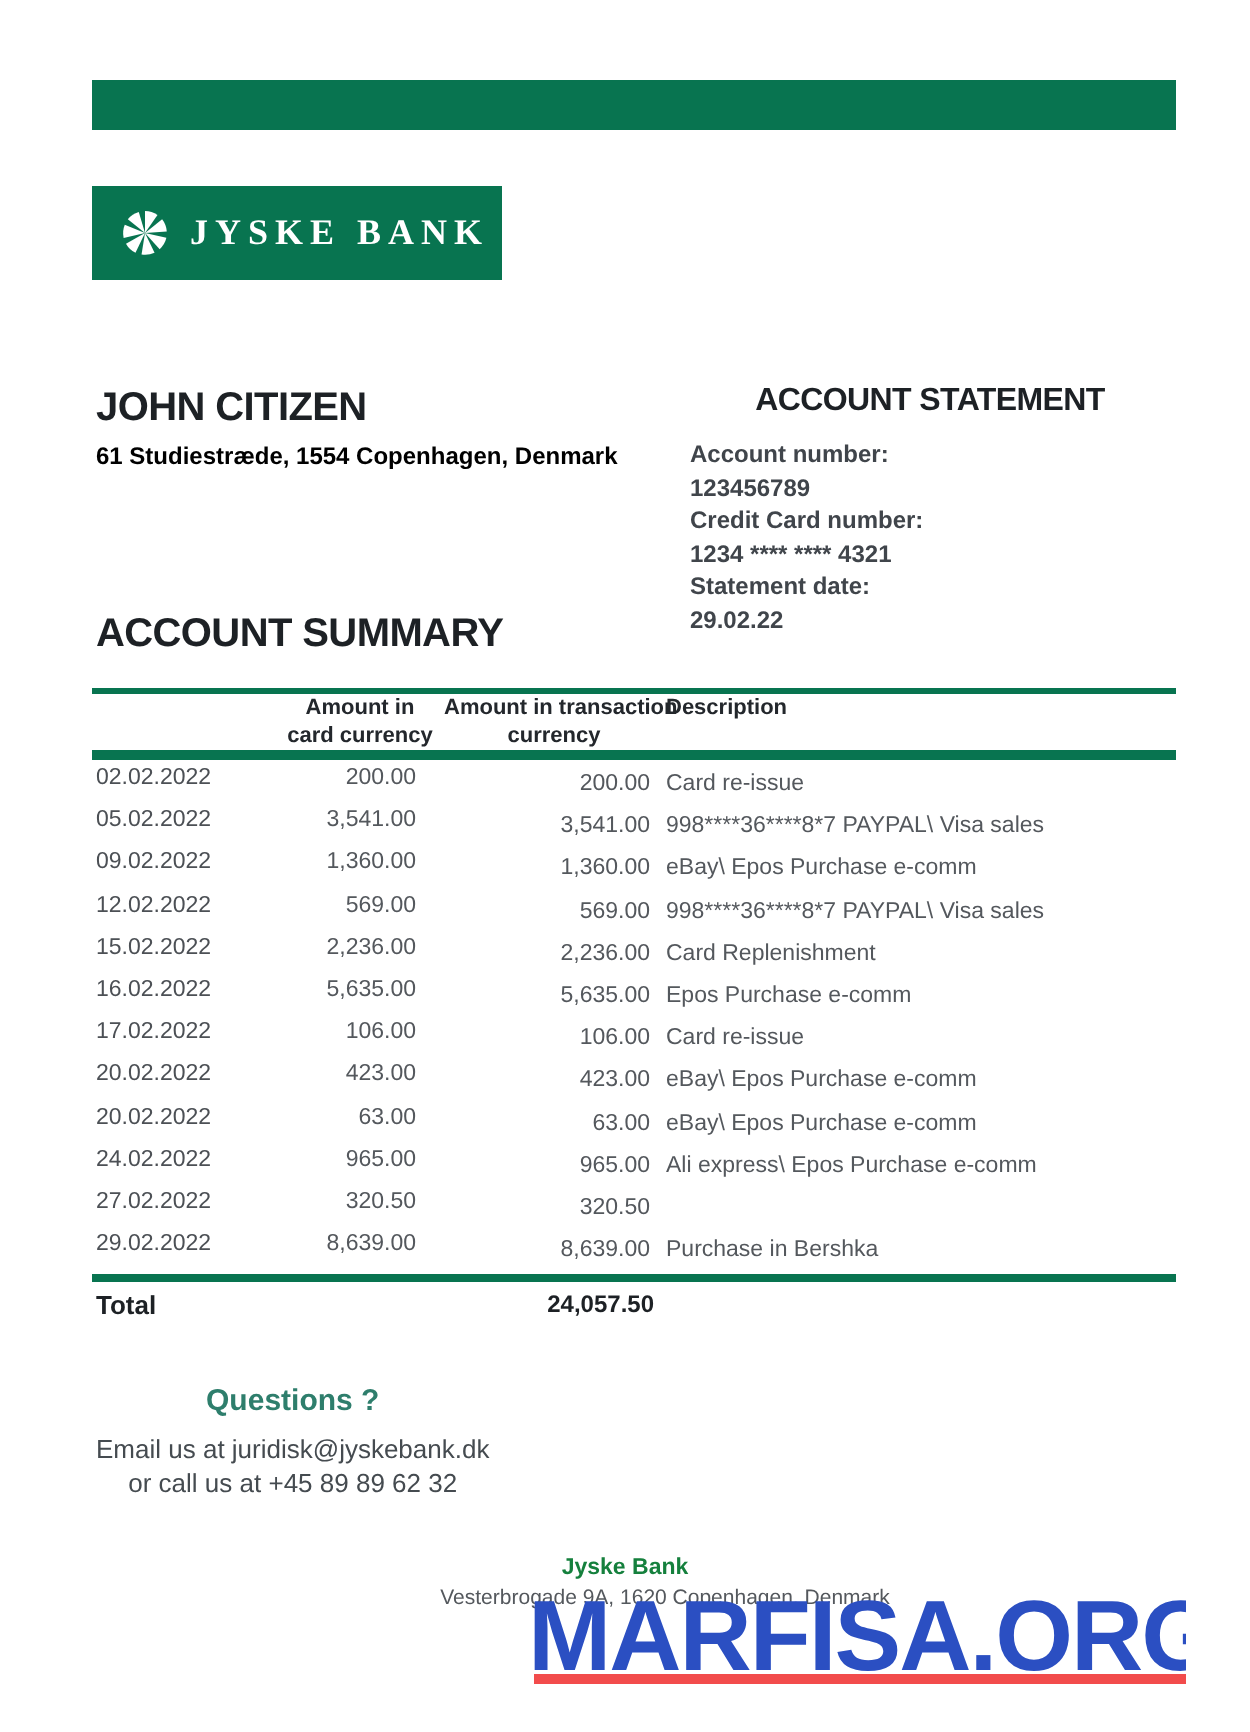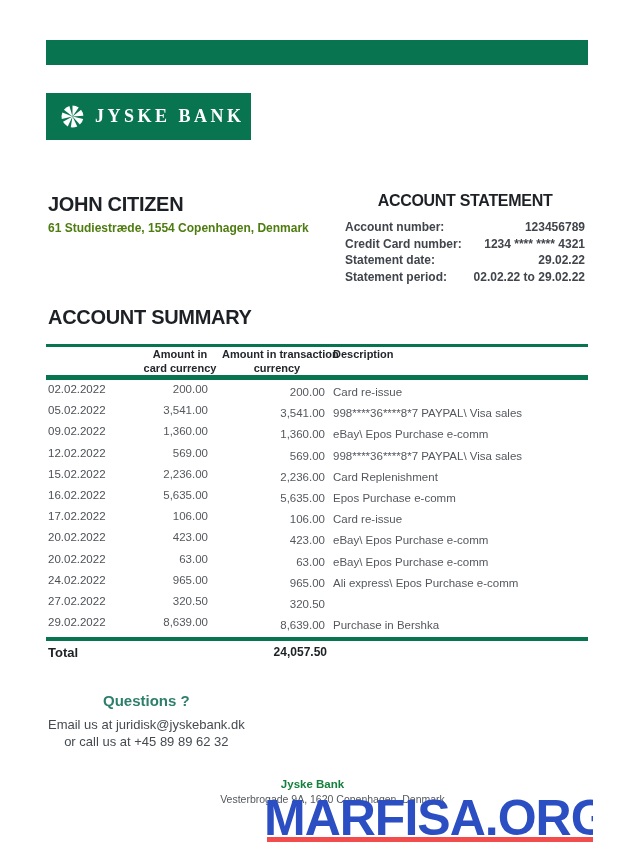--- a/index.html
+++ b/index.html
@@ -14,28 +14,28 @@
   
   .logo { position:absolute; left:46px; top:93px; width:205px; height:47px; background:#087450;
           display:flex; align-items:center; gap:9px; padding-left:13px; box-sizing:border-box; }
   .logo svg { width:27px; height:27px; flex:0 0 auto; }
   .logo .brand { color:#ffffff; font-family:"Liberation Serif", serif; font-weight:bold;
                  font-size:18px; letter-spacing:3.5px; white-space:nowrap; }
 
   
   .customer { position:absolute; left:48px; top:193px; }
   .customer .name { font-size:20px; font-weight:bold; color:#1d2125; letter-spacing:-0.3px; }
-  .customer .addr { margin-top:5px; font-size:12px; font-weight:bold; color:#4d7c0f; }
+  .customer .addr { margin-top:5px; font-size:12px; font-weight:bold; color:#000000; }
 
   
   .stmt { position:absolute; left:345px; top:192px; width:240px; }
   .stmt .title { font-size:16px; font-weight:bold; color:#1d2125; text-align:center;
                  letter-spacing:-0.3px; margin-bottom:9px; white-space:nowrap; }
   .stmt .frow { display:flex; justify-content:space-between; font-size:12px; font-weight:bold;
-                color:#40454b; line-height:16.5px; white-space:nowrap; }
+                color:#40454b; line-height:16.5px; white-space:nowrap;flex-direction:column; }
 
   
   .summary-title { position:absolute; left:48px; top:306px; font-size:20px; font-weight:bold;
                    color:#1d2125; letter-spacing:-0.3px; }
 
   
   .rule { position:absolute; left:46px; width:542px; background:#087450; }
   .rule.r1 { top:344px; height:3px; }
   .rule.r2 { top:375px; height:5px; }
   .rule.r3 { top:637px; height:4px; }
@@ -114,24 +114,20 @@
       <span>123456789</span>
     </div>
     <div class="frow">
       <span>Credit Card number:</span>
       <span>1234 **** **** 4321</span>
     </div>
     <div class="frow">
       <span>Statement date:</span>
       <span>29.02.22</span>
     </div>
-    <div class="frow">
-      <span>Statement period:</span>
-      <span>02.02.22 to 29.02.22</span>
-    </div>
   </div>
 
   <div class="summary-title">ACCOUNT SUMMARY</div>
 
   <div class="rule r1"></div>
 
   <div class="thead">
     <div class="th h2">
       <span>Amount in</span>
       <span>card currency</span>

